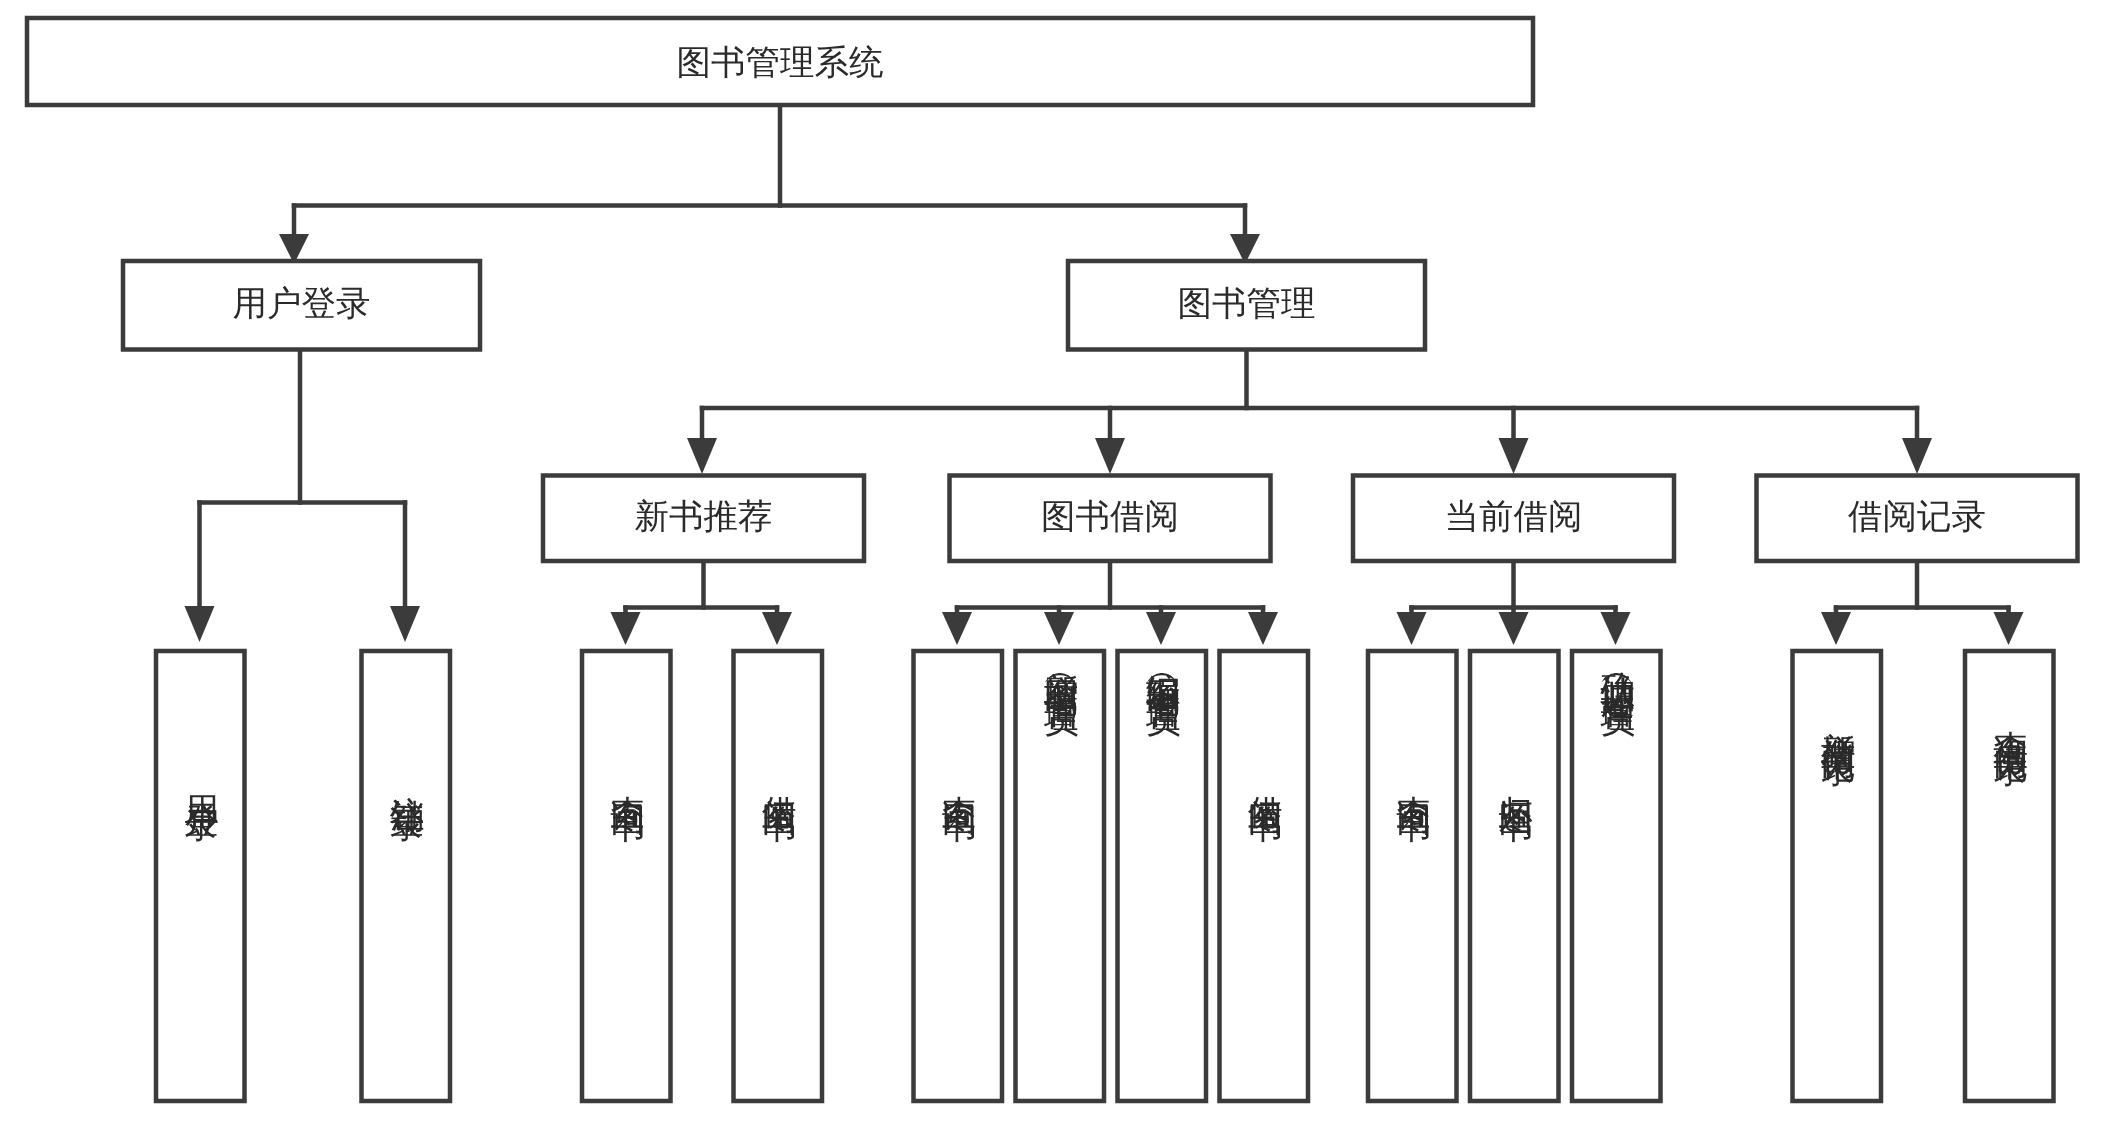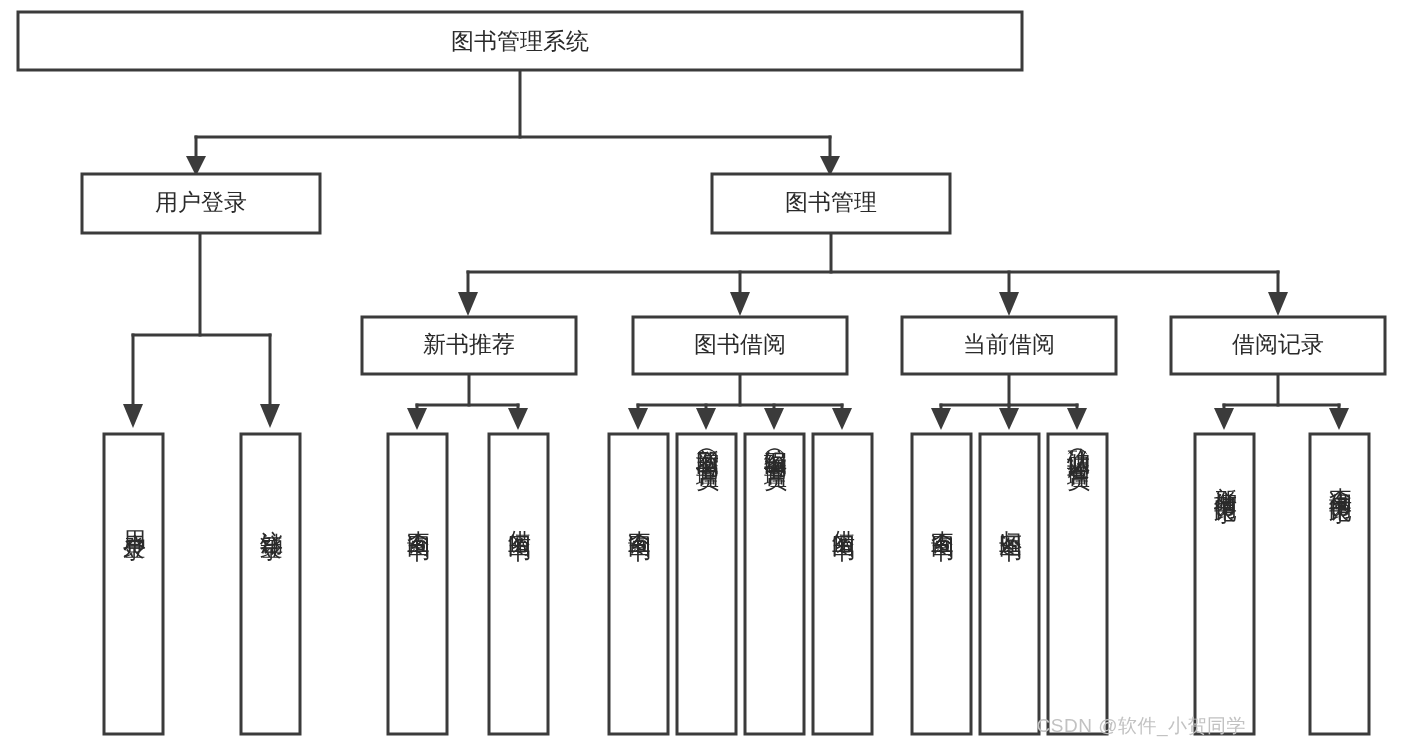--- a/index.html
+++ b/index.html
@@ -228,14 +228,13 @@
       <rect class="node-box leaf" x="1195" y="434" width="59" height="300"></rect>
       <text class="node-label vertical" x="1224" y="478">新增借阅记录</text>
     </g>
     <g>
       <rect class="node-box leaf" x="1310" y="434" width="59" height="300"></rect>
       <text class="node-label vertical" x="1339" y="478">查询借阅记录</text>
     </g>
 
   </svg>
 
-  <div class="watermark">CSDN @软件_小贺同学</div>
 </div>
 
 </body></html>

